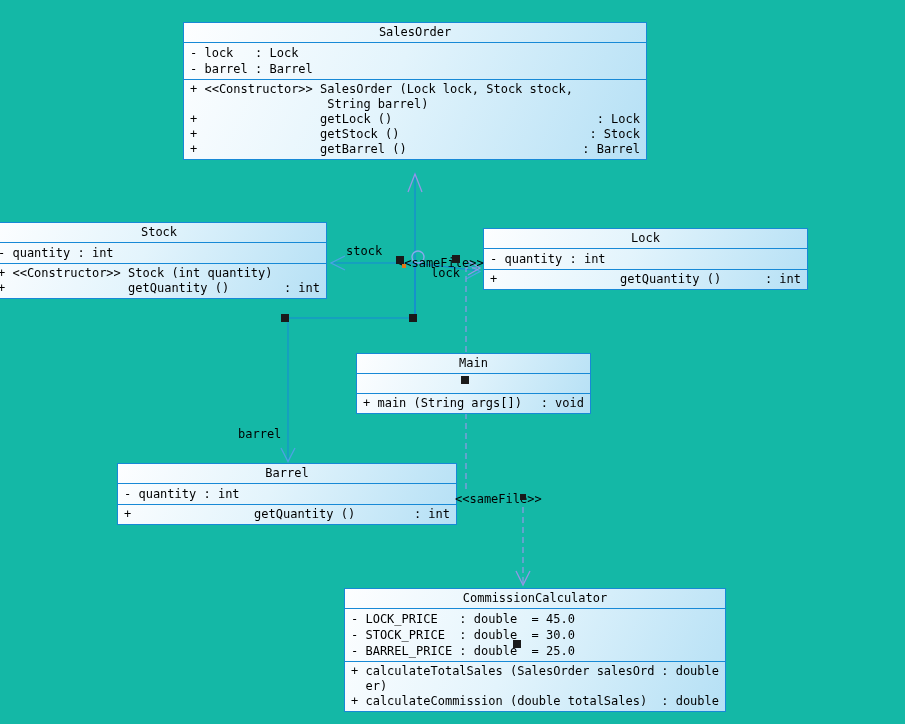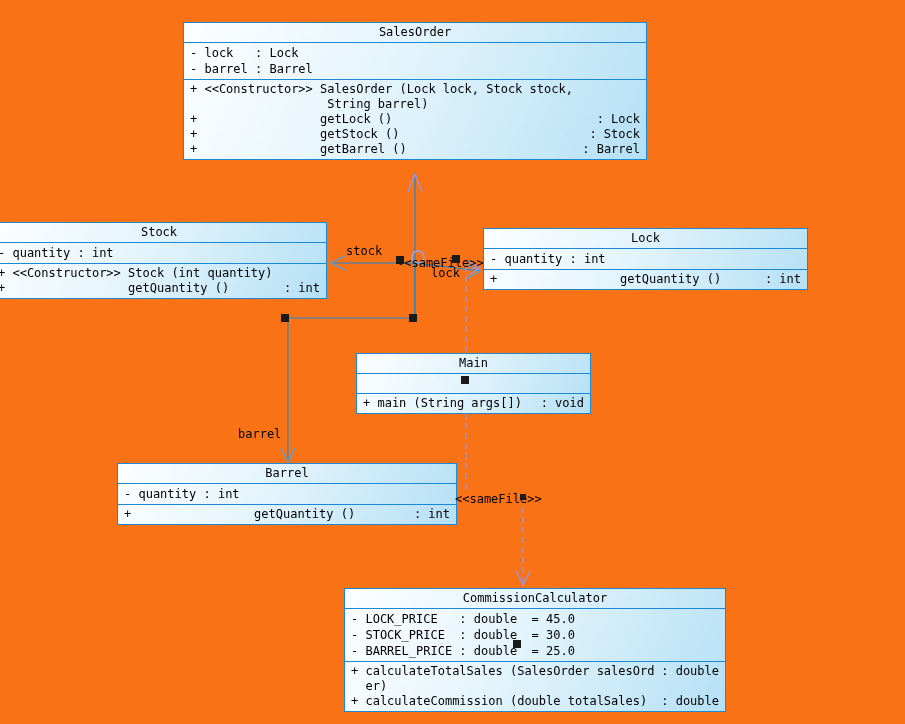--- a/index.html
+++ b/index.html
@@ -1,17 +1,17 @@
 <!DOCTYPE html>
 <html><head>
 <meta charset="utf-8">
 <style>
   html,body{margin:0;padding:0;background:#fff;}
   #canvas{
-    position:relative;width:905px;height:724px;background:#f97316;
+    position:relative;width:905px;height:724px;background:#14b8a6;
     overflow:hidden;font-family:"DejaVu Sans Mono",monospace;font-size:12px;color:#000;
   }
   
   .cls{
     position:absolute;
     border:1px solid #1789d6;
     background:linear-gradient(115deg,#fdfeff 0%,#e3f4fc 45%,#b5e0f5 100%);
     box-sizing:border-box;
   }
   .cls .title{text-align:center;height:19px;line-height:19px;white-space:pre;}

